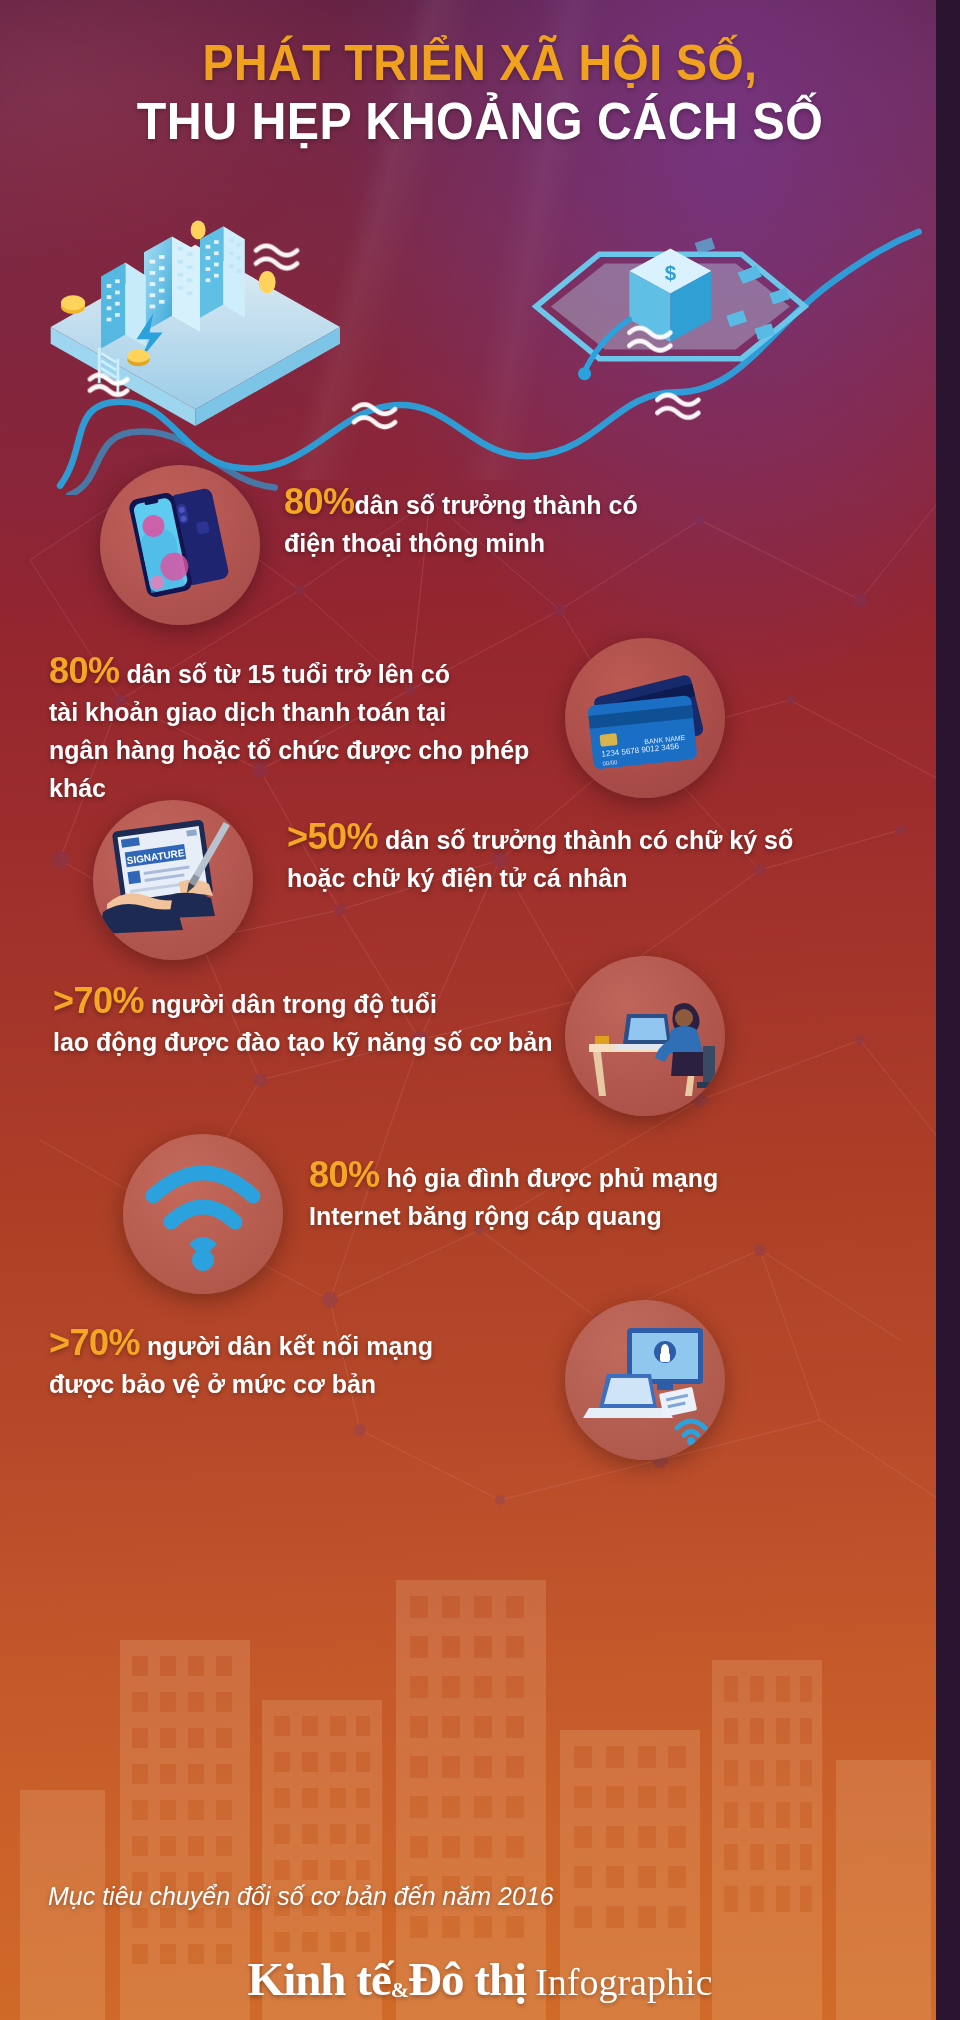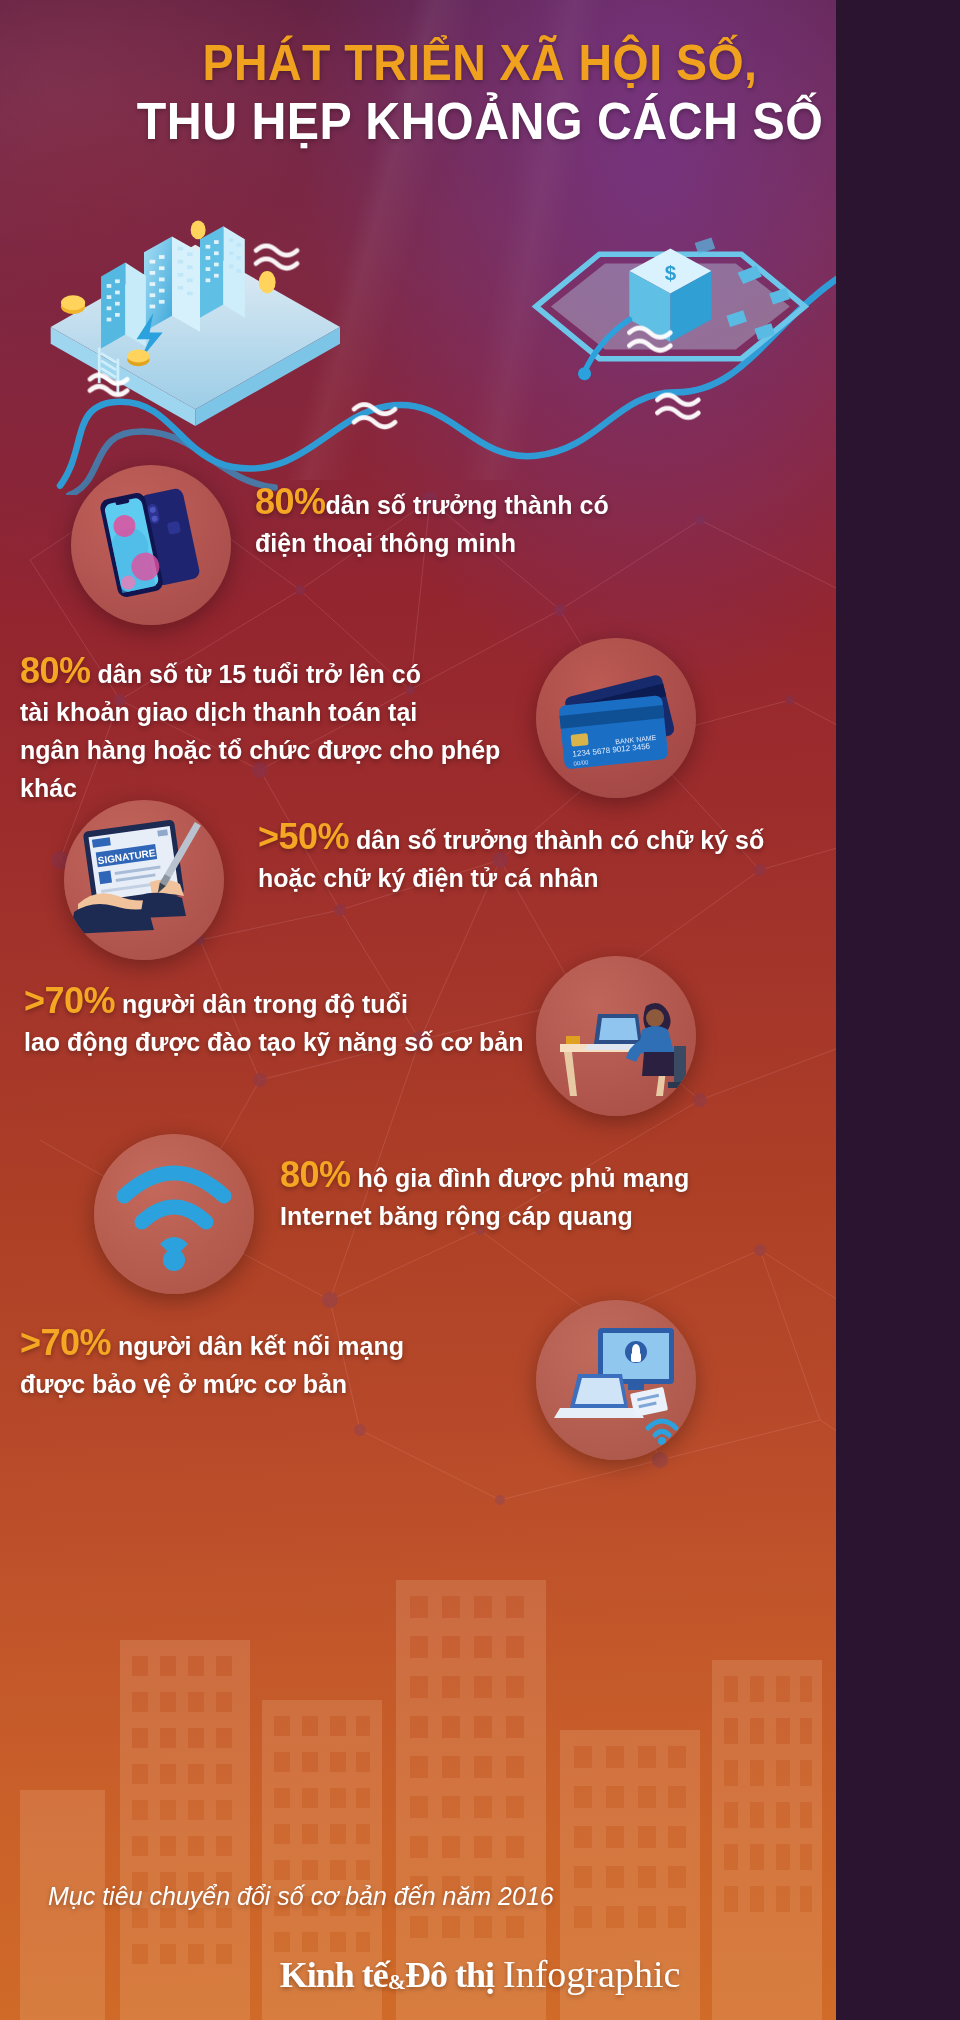--- a/index.html
+++ b/index.html
@@ -1,36 +1,37 @@
 <!DOCTYPE html>
 <html><head>
 <meta charset="utf-8">
 <style>
   * { margin:0; padding:0; box-sizing:border-box; }
   html,body { background:#2b1430; }
   body { font-family:"Liberation Sans", sans-serif; }
 
   #page {
-    position:relative; width:836px; height:2020px; overflow:hidden;
+    position:relative; width:936px; height:2020px; overflow:hidden;
     background:
       radial-gradient(ellipse 60% 40% at 78% 7%, rgba(118,52,128,.95) 0%, rgba(118,52,128,0) 70%),
       radial-gradient(ellipse 70% 30% at 12% 10%, rgba(128,36,62,.85) 0%, rgba(128,36,62,0) 72%),
       linear-gradient(178deg,
         #5b2246 0%,
         #6e2a4e 6%,
         #7d2b46 13%,
         #8a2639 21%,
         #93252f 30%,
         #9c2c2c 40%,
         #a5362a 50%,
         #ae4026 60%,
         #b7492a 70%,
         #c2562a 80%,
         #cb6229 90%,
         #d06b28 100%);
+    padding-left: 29px;
   }
 
   
   .streaks { position:absolute; left:0; top:0; width:960px; height:480px;
     background:
       linear-gradient(105deg, rgba(255,255,255,0) 38%, rgba(255,255,255,.05) 40%, rgba(255,255,255,0) 44%),
       linear-gradient(100deg, rgba(255,255,255,0) 52%, rgba(255,255,255,.04) 55%, rgba(255,255,255,0) 58%),
       radial-gradient(ellipse 40% 60% at 6% 18%, rgba(255,255,255,.05), rgba(255,255,255,0) 70%);
     pointer-events:none; }
 
@@ -65,21 +66,21 @@
   .bubble { position:absolute; border-radius:50%;
       box-shadow:0 6px 22px rgba(0,0,0,.30); overflow:hidden; }
 
   
   .footnote { position:absolute; left:48px; top:1882px; color:#ffffff;
       font-size:25px; font-style:italic; font-weight:normal;
       text-shadow:0 2px 5px rgba(0,0,0,.3); }
   .logo-wrap { position:absolute; top:1952px; left:0; width:960px; text-align:center;
       white-space:nowrap; }
   .logo-main { font-family:"Liberation Serif", serif; font-weight:bold;
-      font-size:36px; color:#fff; letter-spacing:-1px;
+      font-size:47px; color:#fff; letter-spacing:-1px;
       text-shadow:0 2px 4px rgba(0,0,0,.3); }
   .logo-amp { font-size:22px; vertical-align:-2px; }
   .logo-tag { font-family:"Liberation Serif", serif; font-size:38px; color:#fff;
       margin-left:9px; text-shadow:0 2px 4px rgba(0,0,0,.3); }
 </style>
 </head>
 <body>
 
 <div id="page">
 

